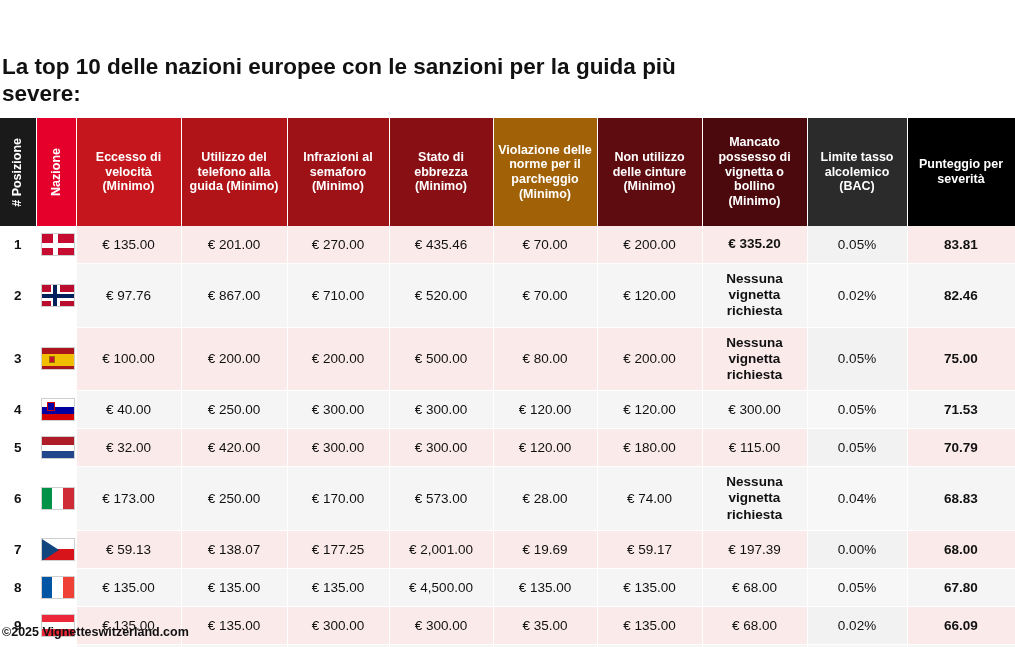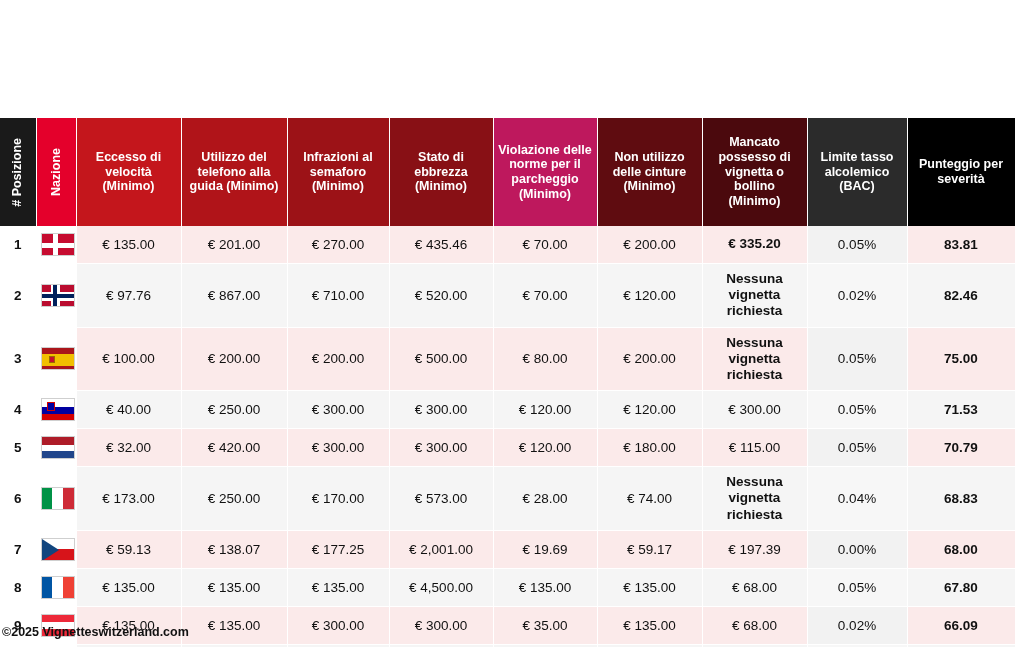--- a/index.html
+++ b/index.html
@@ -134,20 +134,21 @@
     position: absolute; left: 2px; bottom: 8px;
     font-size: 12.5px; font-weight: bold; color: #111;
   }
 </style>
 </head>
 <body>
 
 <div class="page">
 
 
+  <div class="title">La top 10 delle nazioni europee con le sanzioni per la guida più severe:</div>
 
 
   <table class="data">
     <colgroup>
       <col style="width:36px">
         <col style="width:40px">
       <col style="width:105px">
         <col style="width:106px">
         <col style="width:102px">
       <col style="width:104px">
@@ -162,21 +163,21 @@
         <th class="vert" style="background:#1a1a1a">
           <div class="vtext"># Posizione</div>
         </th>
         <th class="vert" style="background:#e4002b">
           <div class="vtext">Nazione</div>
         </th>
         <th style="background:#c4161c">Eccesso di velocità (Minimo)</th>
         <th style="background:#b01419">Utilizzo del telefono alla guida (Minimo)</th>
         <th style="background:#9c1217">Infrazioni al semaforo (Minimo)</th>
         <th style="background:#881015">Stato di ebbrezza (Minimo)</th>
-        <th style="background:#be185d">Violazione delle norme per il parcheggio (Minimo)</th>
+        <th style="background:#a16207">Violazione delle norme per il parcheggio (Minimo)</th>
         <th style="background:#5f0c10">Non utilizzo delle cinture (Minimo)</th>
         <th style="background:#4b090d">Mancato possesso di vignetta o bollino (Minimo)</th>
         <th style="background:#2b2b2b">Limite tasso alcolemico (BAC)</th>
         <th style="background:#000000">Punteggio per severità</th>
       </tr>
     </thead>
     <tbody>
 
       <tr>
         <td class="pos">1</td>

